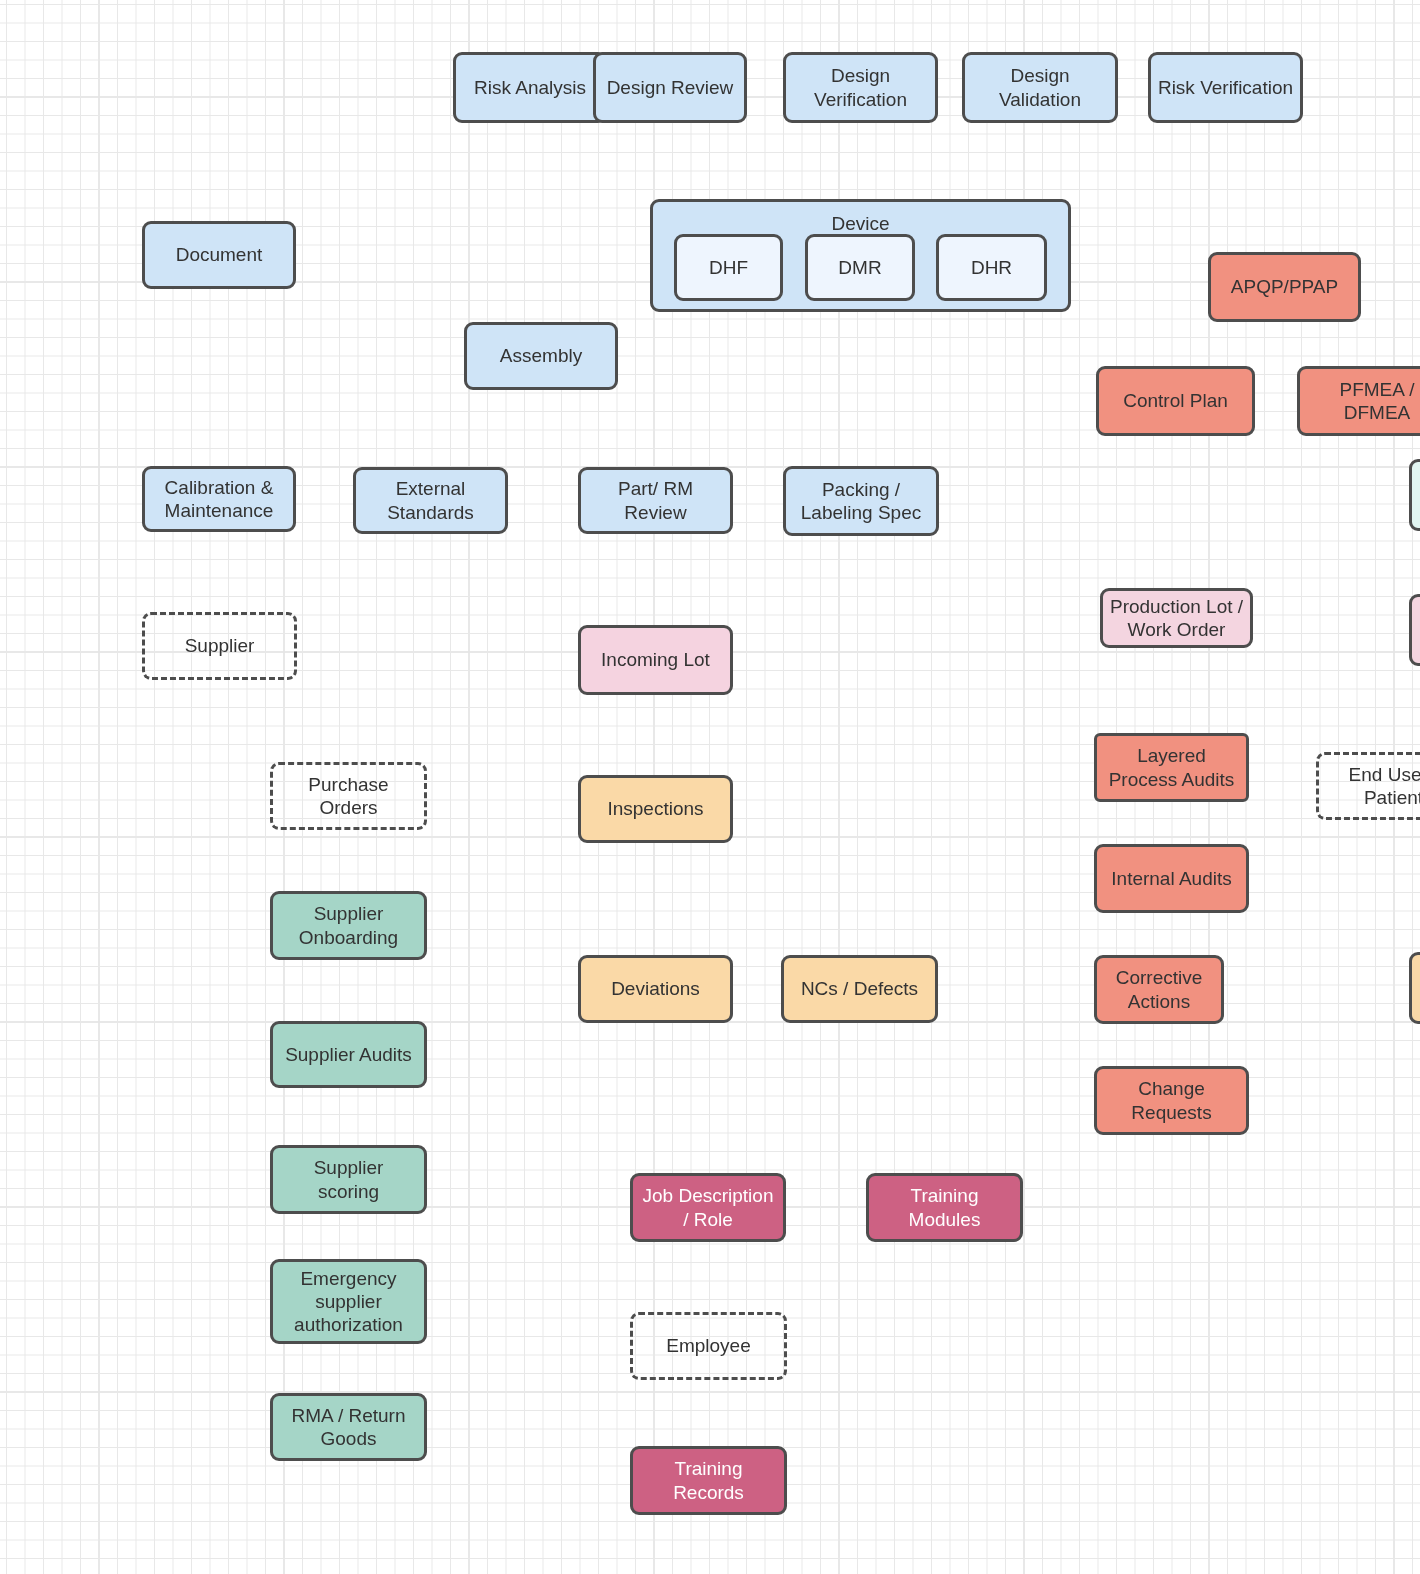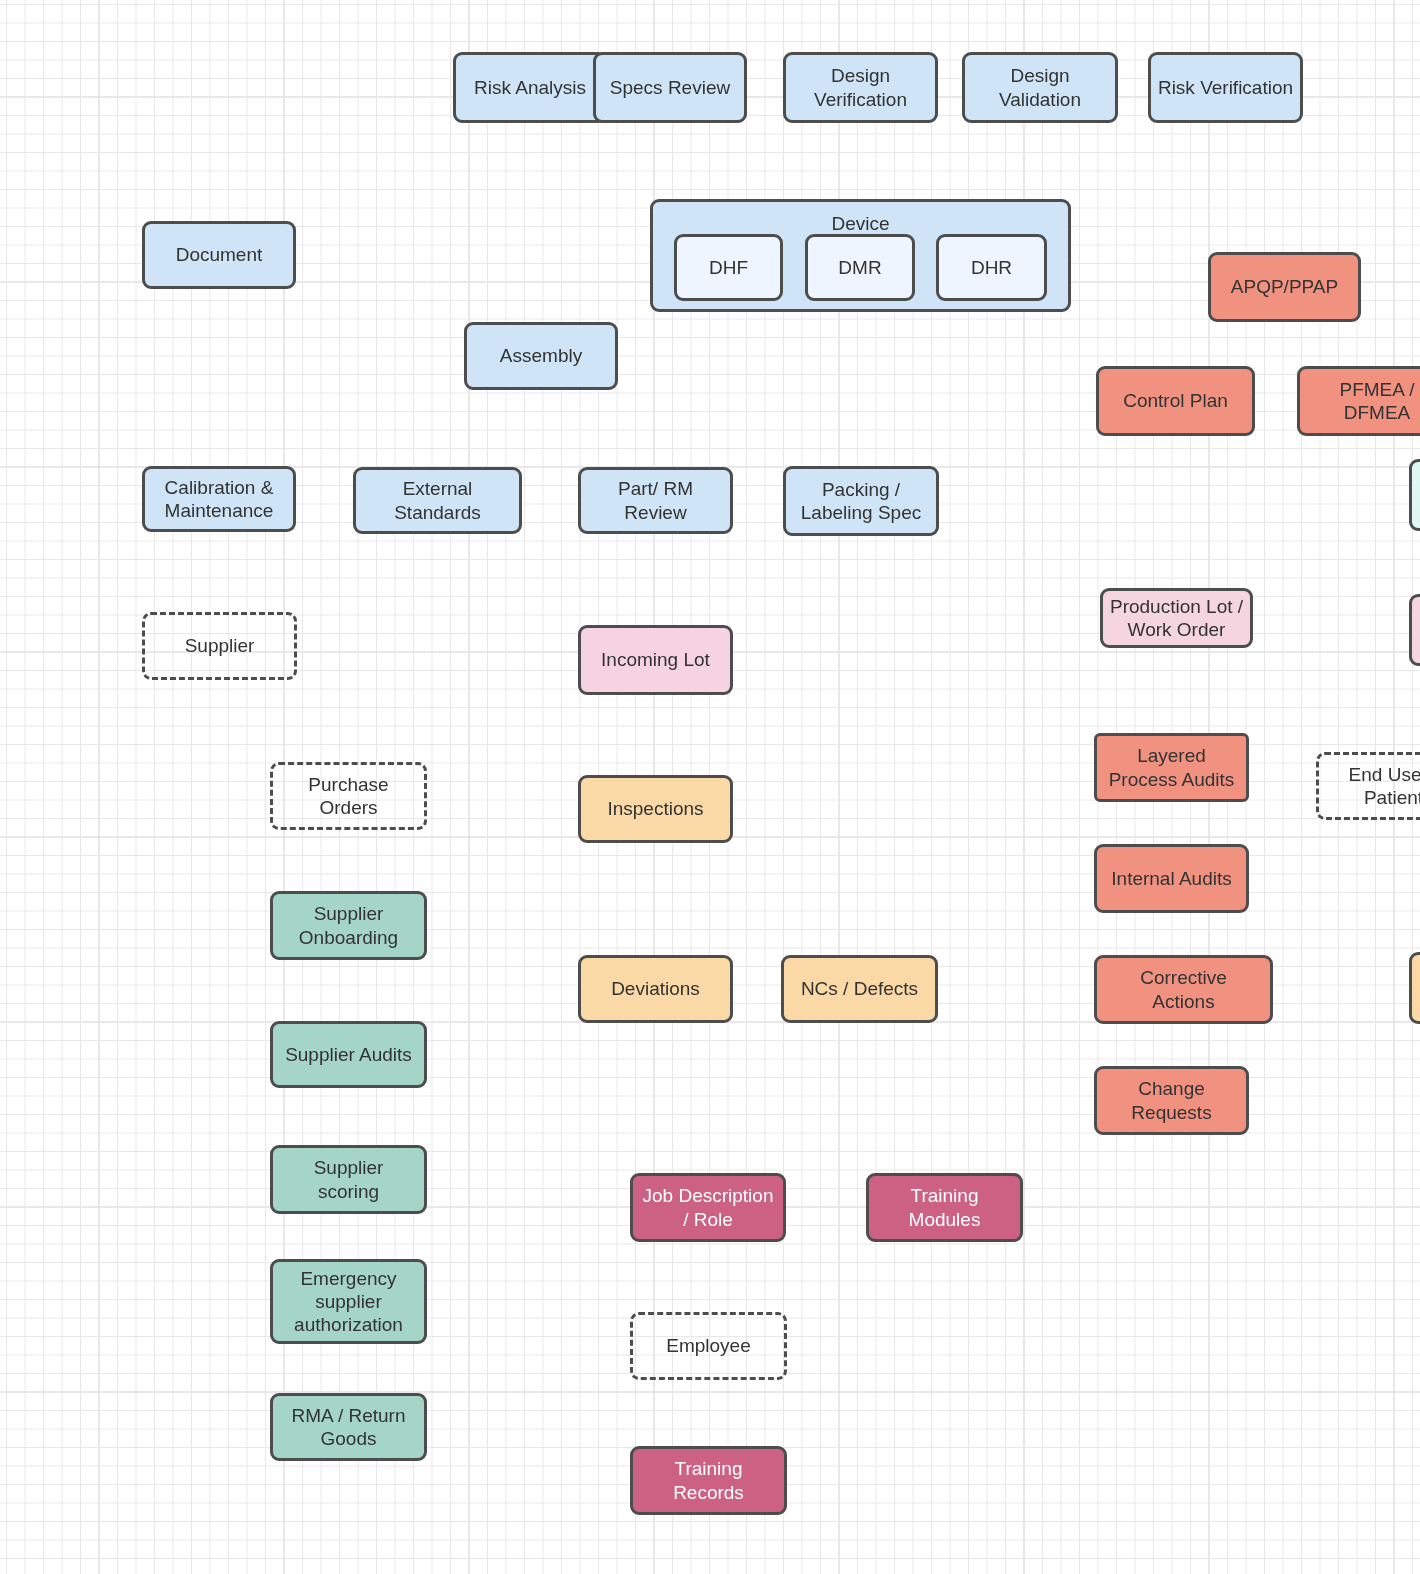--- a/index.html
+++ b/index.html
@@ -65,40 +65,40 @@
     text-align: center;
     font-size: 19px;
     color: #333333;
   }
 </style>
 </head>
 <body>
 
 <div id="canvas">
     <div class="node blue" style="left: 405px; top: 52px; width: 154px; height: 71px; margin-left: 48px;"><span>Risk Analysis</span></div>
-    <div class="node blue" style="left: 593px; top: 52px; width: 154px; height: 71px;"><span>Specs Review</span></div>
+    <div class="node blue" style="left: 593px; top: 52px; width: 154px; height: 71px;"><span>Design Review</span></div>
     <div class="node blue" style="left: 783px; top: 52px; width: 155px; height: 71px;"><span>Design
 Verification</span></div>
     <div class="node blue" style="left: 962px; top: 52px; width: 156px; height: 71px;"><span>Design
 Validation</span></div>
     <div class="node blue" style="left: 1148px; top: 52px; width: 155px; height: 71px;"><span>Risk Verification</span></div>
     <div class="node group" style="left: 650px; top: 199px; width: 421px; height: 113px;"><div class="group-title">Device</div></div>
     <div class="node lightblue" style="left: 674px; top: 234px; width: 109px; height: 67px;"><span>DHF</span></div>
     <div class="node lightblue" style="left: 805px; top: 234px; width: 110px; height: 67px;"><span>DMR</span></div>
     <div class="node lightblue" style="left: 936px; top: 234px; width: 111px; height: 67px;"><span>DHR</span></div>
     <div class="node blue" style="left: 142px; top: 221px; width: 154px; height: 68px;"><span>Document</span></div>
     <div class="node blue" style="left: 464px; top: 322px; width: 154px; height: 68px;"><span>Assembly</span></div>
     <div class="node salmon" style="left: 1208px; top: 252px; width: 153px; height: 70px;"><span>APQP/PPAP</span></div>
     <div class="node salmon" style="left: 1096px; top: 366px; width: 159px; height: 70px;"><span>Control Plan</span></div>
     <div class="node salmon" style="left: 1297px; top: 366px; width: 160px; height: 70px;"><span>PFMEA /
 DFMEA</span></div>
     <div class="node cyanpale" style="left: 1409px; top: 459px; width: 60px; height: 72px;"></div>
     <div class="node blue" style="left: 142px; top: 466px; width: 154px; height: 66px;"><span>Calibration &amp;
 Maintenance</span></div>
-    <div class="node blue" style="left: 353px; top: 467px; width: 169px; height: 67px;"><span>External
+    <div class="node blue" style="left: 353px; top: 467px; width: 155px; height: 67px;"><span>External
 Standards</span></div>
     <div class="node blue" style="left: 578px; top: 467px; width: 155px; height: 67px;"><span>Part/ RM Review</span></div>
     <div class="node blue" style="left: 783px; top: 466px; width: 156px; height: 70px;"><span>Packing /
 Labeling Spec</span></div>
     <div class="node dashed" style="left: 142px; top: 612px; width: 155px; height: 68px;"><span>Supplier</span></div>
     <div class="node lotpink" style="left: 578px; top: 625px; width: 155px; height: 70px;"><span>Incoming Lot</span></div>
     <div class="node pink" style="left: 1100px; top: 588px; width: 153px; height: 60px;"><span>Production Lot /
 Work Order</span></div>
     <div class="node pink" style="left: 1409px; top: 594px; width: 60px; height: 72px;"></div>
     <div class="node dashed" style="left: 270px; top: 762px; width: 157px; height: 68px;"><span>Purchase
@@ -106,21 +106,21 @@
     <div class="node orange" style="left: 578px; top: 775px; width: 155px; height: 68px;"><span>Inspections</span></div>
     <div class="node salmon" style="left: 1094px; top: 733px; width: 155px; height: 69px; border-radius: 6px;"><span>Layered
 Process Audits</span></div>
     <div class="node dashed" style="left: 1316px; top: 752px; width: 155px; height: 68px;"><span>End User /
 Patient</span></div>
     <div class="node salmon" style="left: 1094px; top: 844px; width: 155px; height: 69px;"><span>Internal Audits</span></div>
     <div class="node teal" style="left: 270px; top: 891px; width: 157px; height: 69px;"><span>Supplier
 Onboarding</span></div>
     <div class="node orange" style="left: 578px; top: 955px; width: 155px; height: 68px;"><span>Deviations</span></div>
     <div class="node orange" style="left: 781px; top: 955px; width: 157px; height: 68px;"><span>NCs / Defects</span></div>
-    <div class="node salmon" style="left: 1094px; top: 955px; width: 179px; height: 69px;"><span>Corrective
+    <div class="node salmon" style="left: 1094px; top: 955px; width: 130px; height: 69px;"><span>Corrective
 Actions</span></div>
     <div class="node orange" style="left: 1409px; top: 952px; width: 60px; height: 72px;"></div>
     <div class="node teal" style="left: 270px; top: 1021px; width: 157px; height: 67px; align-items: center;"><span>Supplier Audits</span></div>
     <div class="node salmon" style="left: 1094px; top: 1066px; width: 155px; height: 69px;"><span>Change
 Requests</span></div>
     <div class="node teal" style="left: 270px; top: 1145px; width: 157px; height: 69px;"><span>Supplier
 scoring</span></div>
     <div class="node magenta" style="left: 630px; top: 1173px; width: 156px; height: 69px; text-align: center;"><span>Job Description
 / Role</span></div>
     <div class="node magenta" style="left: 866px; top: 1173px; width: 157px; height: 69px;"><span>Training

